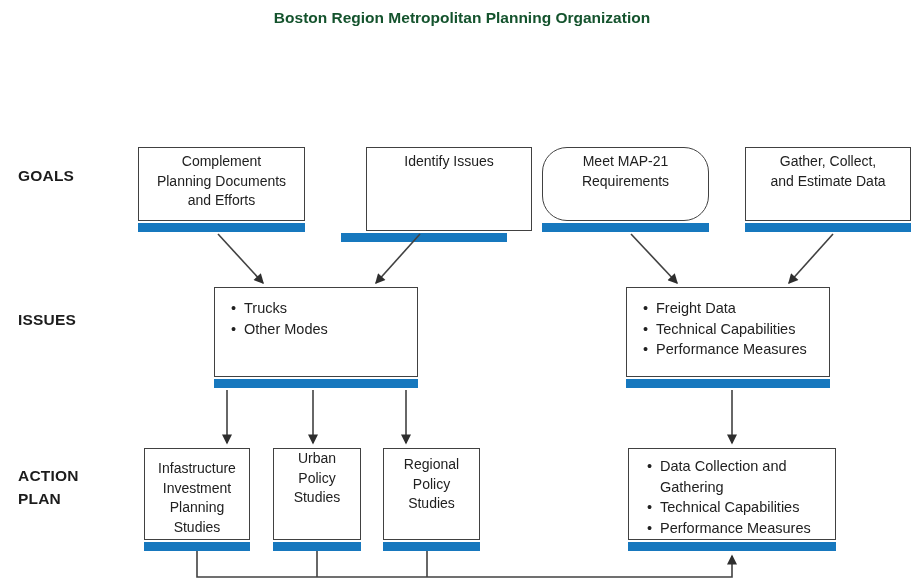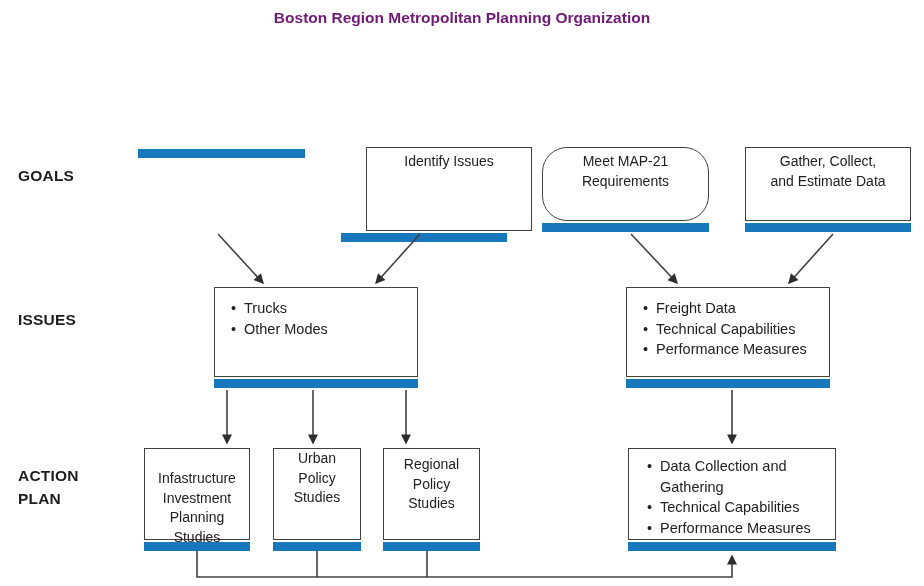--- a/index.html
+++ b/index.html
@@ -12,21 +12,21 @@
     color: #212121;
     overflow: hidden;
   }
   .title {
     position: absolute;
     top: 7px; left: 0; width: 924px;
     text-align: center;
     font-weight: bold;
     font-size: 15.5px;
     line-height: 22px;
-    color: #701a75;
+    color: #14532d;
   }
   .row-label {
     position: absolute;
     left: 18px;
     font-weight: bold;
     font-size: 15.5px;
     line-height: 23px;
     letter-spacing: 0.2px;
     color: #1c1c1c;
     white-space: pre-line;
@@ -84,20 +84,23 @@
   <div class="title">
     <div>Boston Region Metropolitan Planning Organization</div>
   </div>
 
   <div class="row-label" style="top:152px;">GOALS</div>
   <div class="row-label" style="top:296px;">ISSUES</div>
   <div class="row-label" style="top:452px;">ACTION
 PLAN</div>
 
   <div class="node" style="left:138px; top:147px; width:167px;">
+    <div class="node-box center-text" style="height:74px;">Complement
+Planning Documents
+and Efforts</div>
     <div class="node-bar" style="background: rgb(23, 120, 190);"></div>
   </div>
   <div class="node" style="left:341px; top:147px; width:166px;">
     <div class="node-box center-text" style="height:84px;margin-left:25px;">Identify Issues</div>
     <div class="node-bar" style="background: rgb(23, 120, 190);"></div>
   </div>
   <div class="node" style="left:542px; top:147px; width:167px;">
     <div class="node-box center-text" style="height:74px;border-radius:25px;">Meet MAP-21
 Requirements</div>
     <div class="node-bar" style="background: rgb(23, 120, 190);"></div>
@@ -122,21 +125,21 @@
       <ul class="bullets">
         <li>Freight Data</li>
         <li>Technical Capabilities</li>
         <li>Performance Measures</li>
       </ul>
     </div>
     <div class="node-bar" style="background: rgb(23, 120, 190);"></div>
   </div>
 
   <div class="node" style="left:144px; top:448px; width:106px;">
-    <div class="node-box center-text" style="height:92px; padding-top:20px; line-height:19.7px;">Infastructure
+    <div class="node-box center-text" style="height:92px; padding-top:10px; line-height:19.7px;">Infastructure
 Investment
 Planning
 Studies</div>
     <div class="node-bar" style="background: rgb(23, 120, 190);"></div>
   </div>
   <div class="node" style="left:273px; top:448px; width:88px;">
     <div class="node-box center-text" style="height:92px; padding-top:0; line-height:19.7px;">Urban
 Policy
 Studies</div>
     <div class="node-bar" style="background: rgb(23, 120, 190);"></div>

